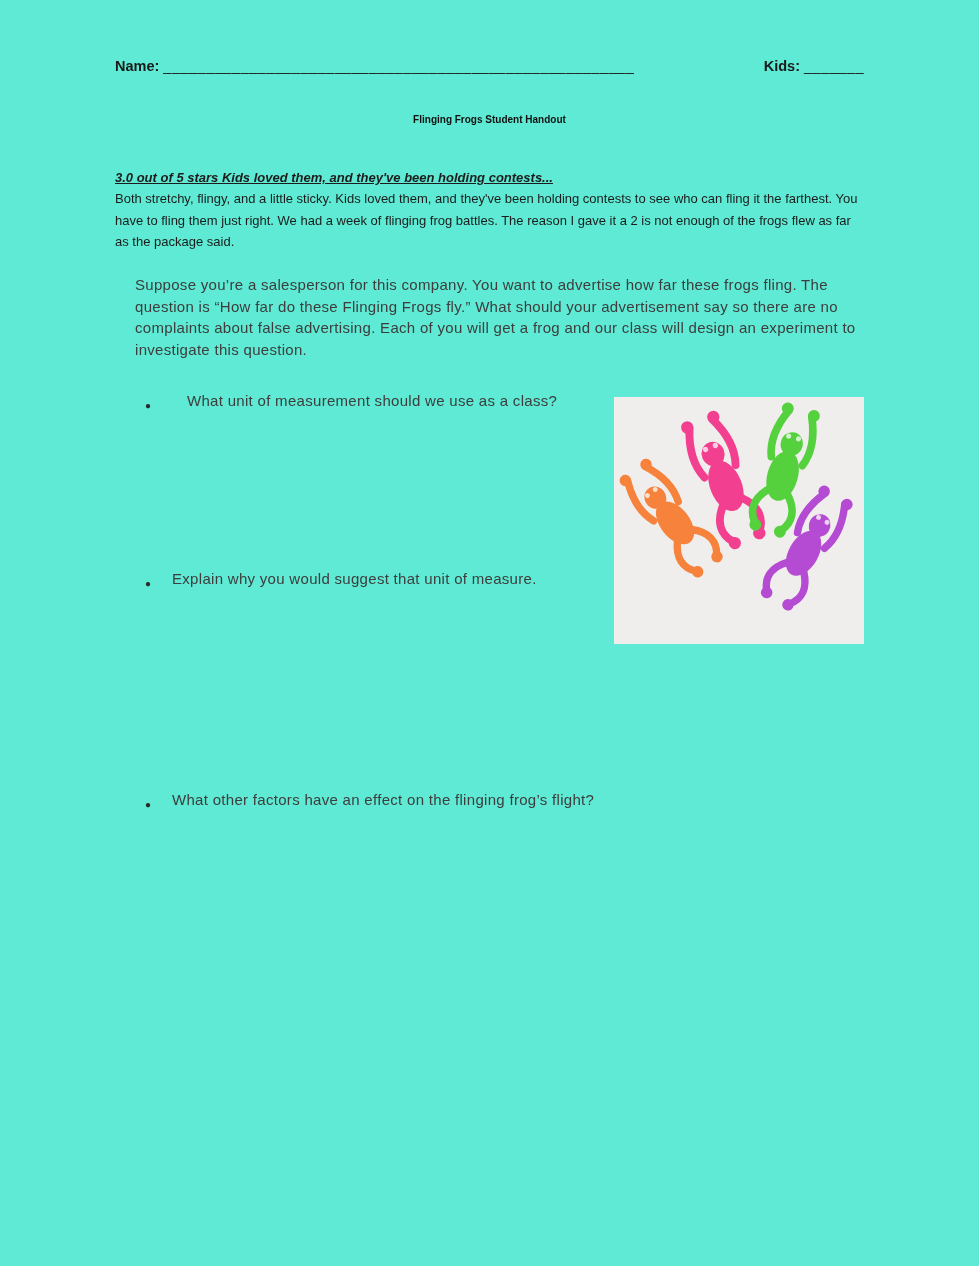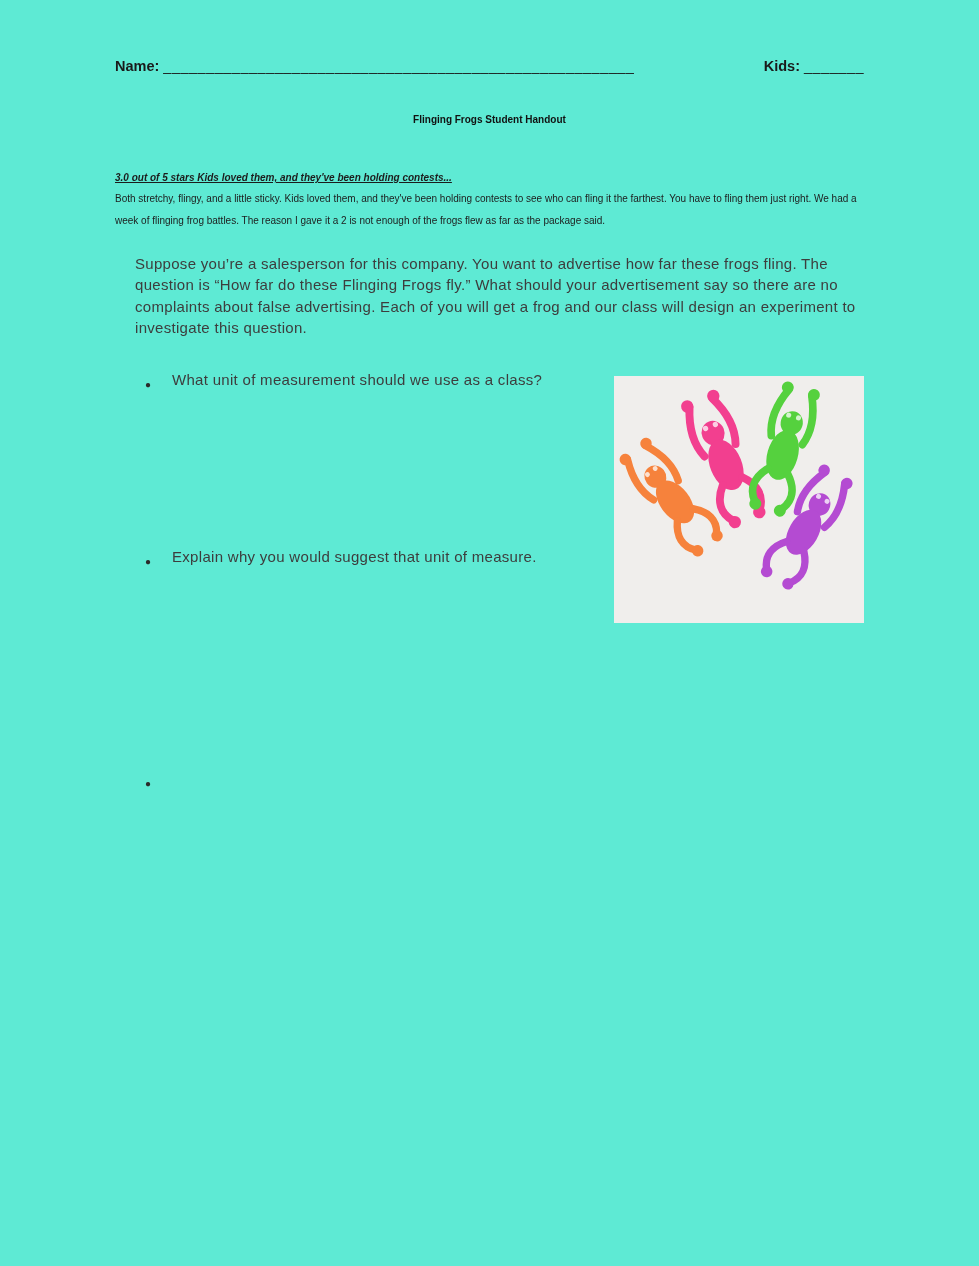--- a/index.html
+++ b/index.html
@@ -43,21 +43,21 @@
   .body-par {
     margin-top: 32px;
     font-size: 15px;
     line-height: 21.5px;
     color: #3d3d3d;
     letter-spacing: 0.3px;
   }
   
   .review-block {
     margin-top: 42px;
-    font-size: 10px;
+    font-size: 13px;
     line-height: 21.3px;
     color: #1c1c1c;
   }
   .review-heading {
     font-weight: bold;
     font-style: italic;
     text-decoration: underline;
   }
   .review-body { font-weight: normal; }
   .prompt-par { margin-top: 22px; margin-left: 20px; }
@@ -88,21 +88,21 @@
   }
   li.question-item .bullet {
     font-size: 10px;
     color: #2a2a2a;
     padding-top: 5px;
     width: 12px;
     flex: 0 0 12px;
     margin-right: 15px;
   }
   .q1 { margin-top: 9px; }
-  .q1 .q-text { max-width: 400px; }
+  .q1 .q-text { max-width: 400px; margin-left: 15px; }
   .q2 { margin-top: 151px; }
   .q2 .q-text { max-width: 380px; }
   .q3 { margin-top: 195px; }
   
   .frog-photo {
     position: absolute;
     top: 7px;
     right: 0;
     width: 250px;
     height: 247px;
@@ -171,17 +171,18 @@
       <li class="question-item q1">
         <span class="bullet">●</span>
         <span class="q-text">What unit of measurement should we use as a class?</span>
       </li>
       <li class="question-item q2">
         <span class="bullet">●</span>
         <span class="q-text">Explain why you would suggest that unit of measure.</span>
       </li>
       <li class="question-item q3">
         <span class="bullet">●</span>
+        <span class="q-text">What other factors have an effect on the flinging frog’s flight?</span>
       </li>
     </ul>
   </div>
 
 </div>
 
 </body></html>

